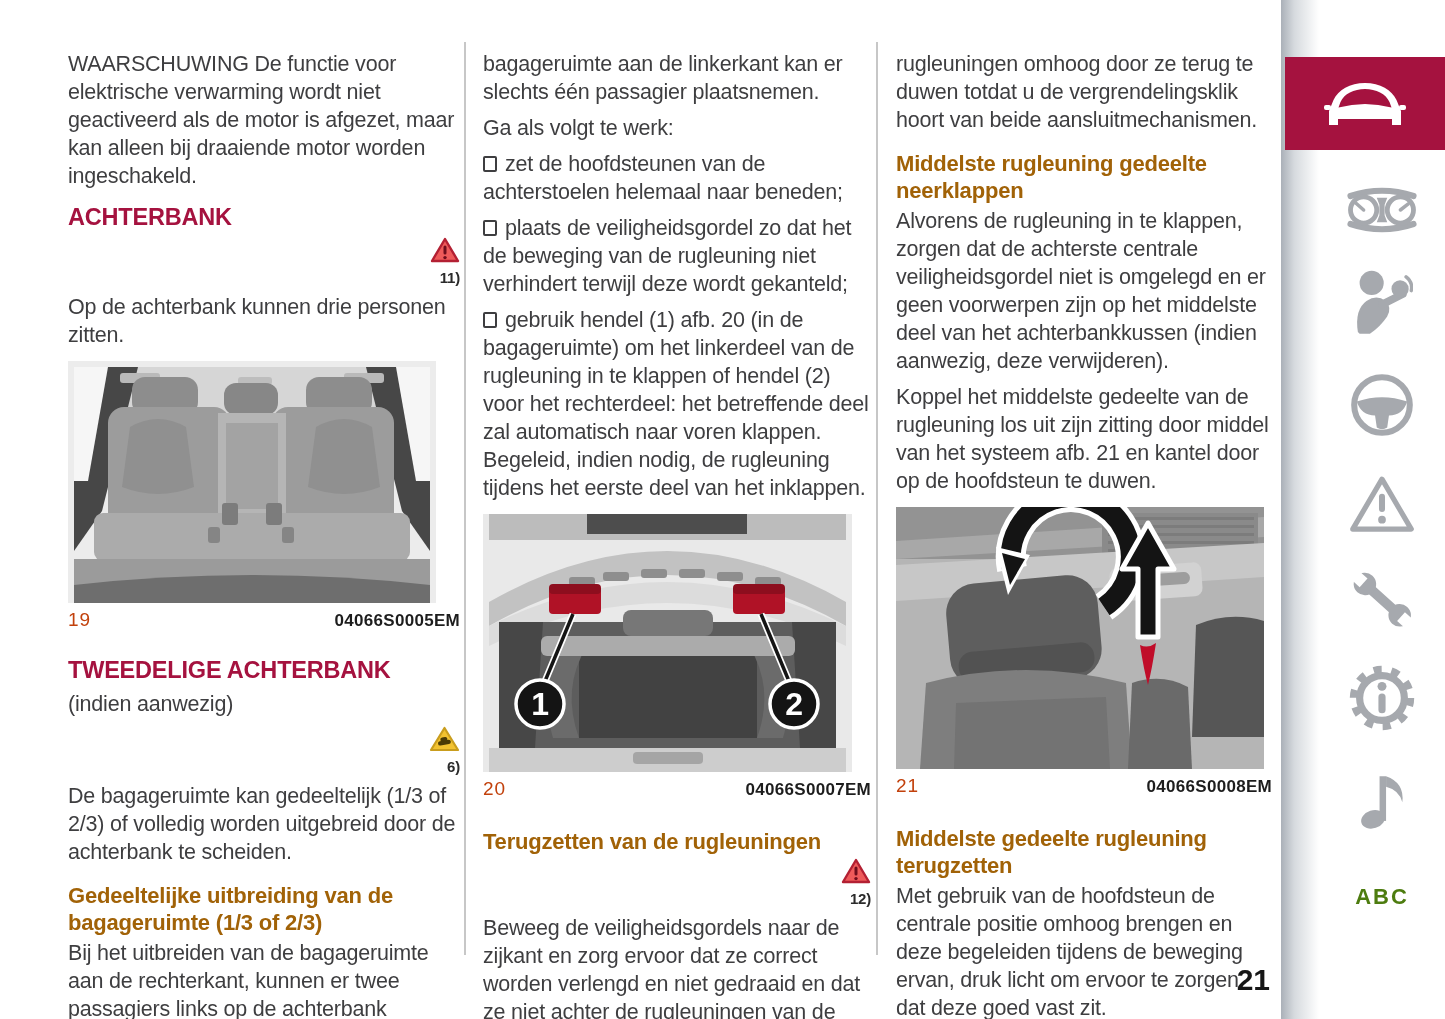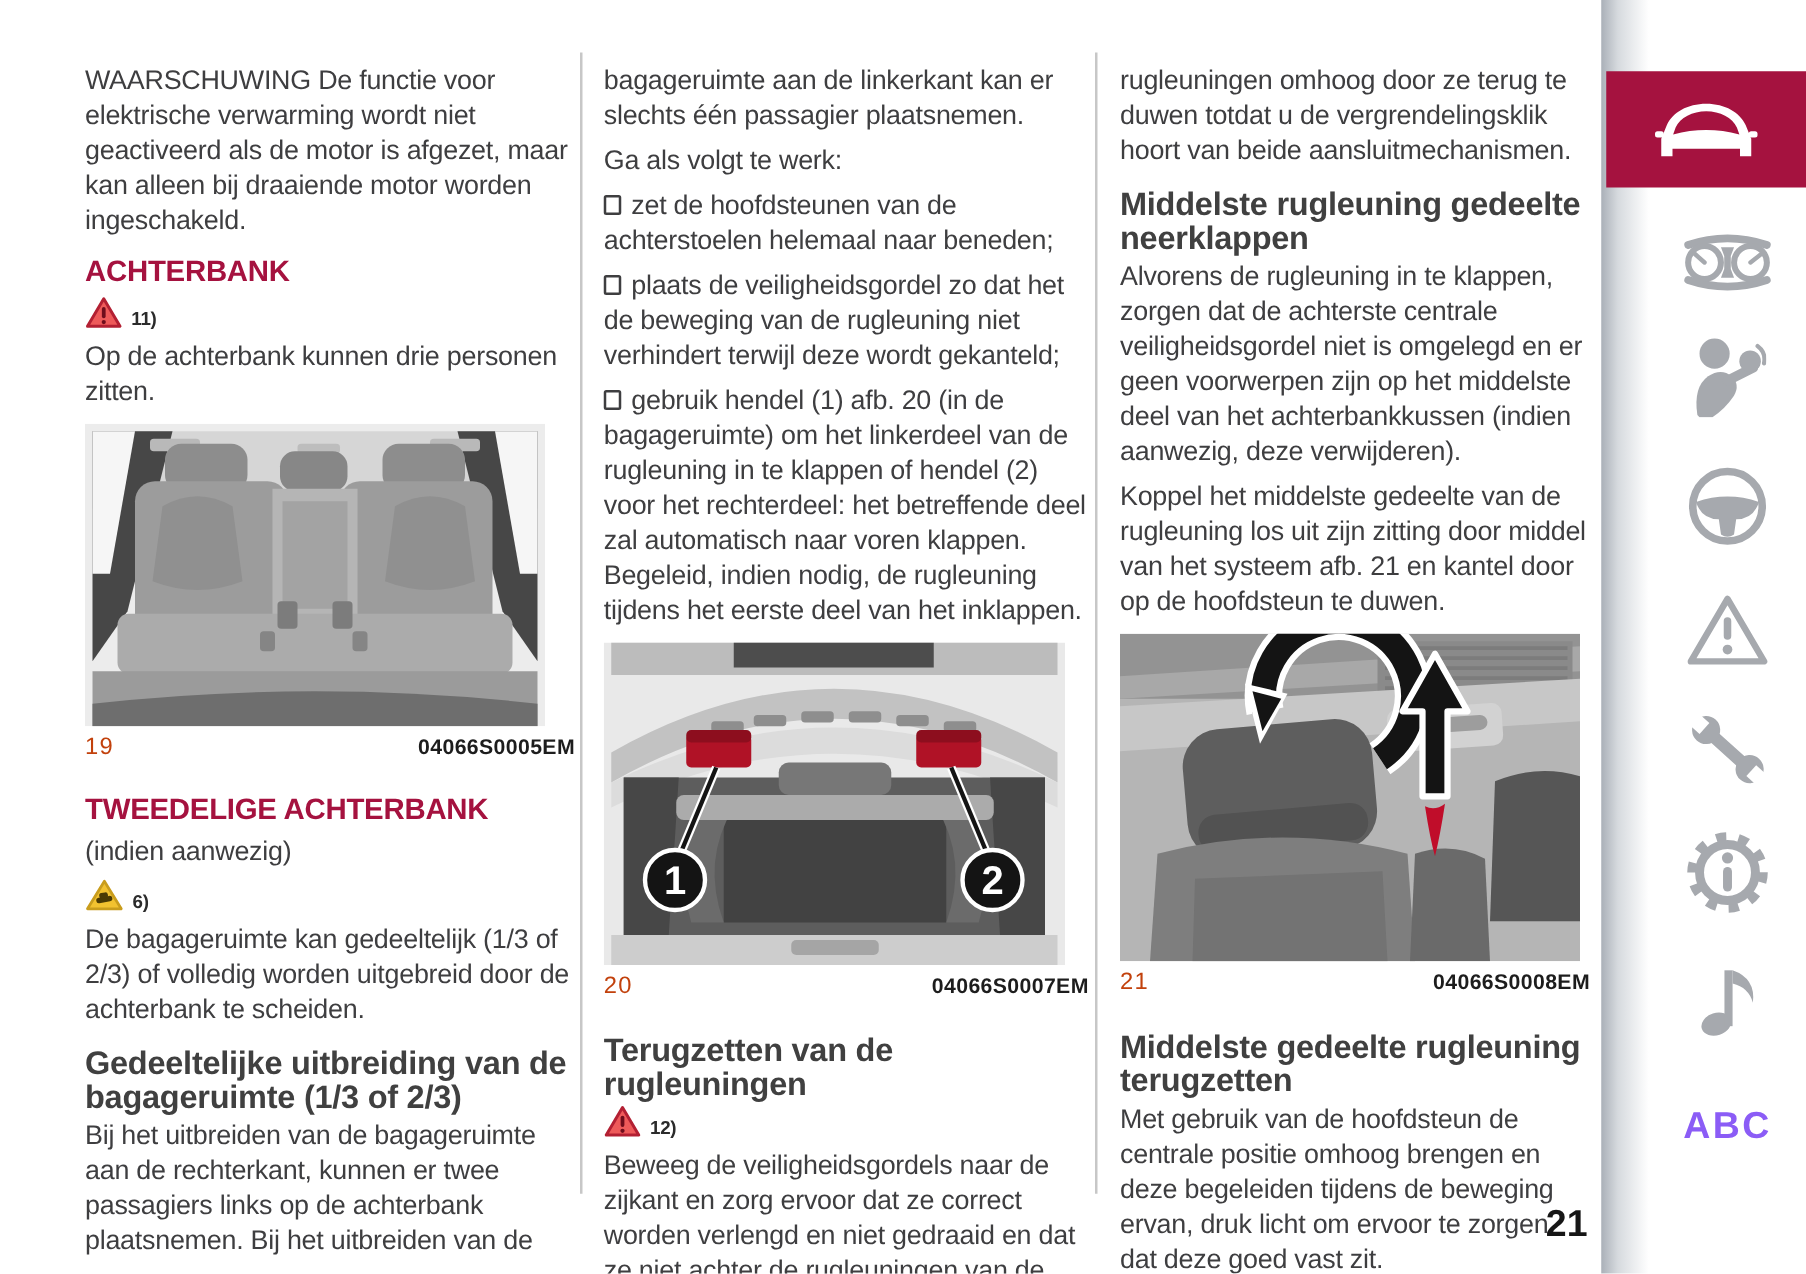--- a/index.html
+++ b/index.html
@@ -6,40 +6,40 @@
   .page{position:relative;width:1445px;height:1019px;background:#fff;overflow:hidden;
         font-family:"Liberation Sans","DejaVu Sans",sans-serif;color:#3e3e40;}
   .col{position:absolute;top:50px;font-size:21.5px;line-height:28px;letter-spacing:-0.2px;}
   .col-left{left:68px;width:392px;}
   .col-mid{left:483px;width:388px;}
   .col-right{left:896px;width:376px;}
   .divider{position:absolute;top:42px;width:2px;height:913px;background:#c7c7c7;}
   .div1{left:464px;} .div2{left:876px;}
   p{margin:0 0 8px 0;}
   .h-caps{color:#A5123F;font-weight:bold;font-size:23.5px;line-height:27px;margin:14px 0 6px 0;letter-spacing:-0.2px;}
-  .h-sub{color:#404040;font-weight:bold;font-size:26px;line-height:27px;margin:16px 0 3px 0;}
-  .warnrow{display:flex;align-items:flex-end;gap:7px;margin:2px 0 8px 0;}
+  .h-sub{color:#a16207;font-weight:bold;font-size:22px;line-height:27px;margin:16px 0 3px 0;}
+  .warnrow{display:flex;align-items:flex-end;gap:7px;margin:2px 0 8px 0;flex-direction:column;}
   .warnrow .ref{font-weight:bold;font-size:15px;color:#2b2b2b;line-height:15px;}
   .bullet{position:relative;padding-left:0;}
   .sq{display:inline-block;width:10px;height:12px;border:2.5px solid #3e3e40;border-radius:2px;
       margin-right:8px;vertical-align:-1px;}
   .figure{margin:12px 0 4px 0;}
   .figure svg.illu{display:block;border:0;}
   .figcap{display:flex;justify-content:space-between;align-items:baseline;margin-top:3px;}
   .fignum{font-size:19px;color:#c2410c;letter-spacing:1px;}
   .figcode{font-size:17px;font-weight:bold;color:#1d1d1d;letter-spacing:0.3px;}
   .pagenum{position:absolute;right:175px;bottom:22px;font-size:30px;font-weight:bold;color:#161616;}
   
   .sidebar{position:absolute;left:1281px;top:0;width:164px;height:1019px;background:#fff;}
   .edge-shadow{position:absolute;left:0;top:0;width:38px;height:1019px;
       background:linear-gradient(to right,#aab0b8 0%,#d6dade 35%,rgba(255,255,255,0) 100%);}
   .tab-active{position:absolute;left:4px;top:57px;width:160px;height:93px;background:#A5123F;
       display:flex;align-items:center;justify-content:center;cursor:pointer;}
   .side-icon{position:absolute;left:38px;width:126px;display:flex;justify-content:center;cursor:pointer;}
-  .abc{font-size:30px;font-weight:bold;color:#8b5cf6;letter-spacing:2px;font-family:"Liberation Sans",sans-serif;}
+  .abc{font-size:22px;font-weight:bold;color:#4d7c0f;letter-spacing:2px;font-family:"Liberation Sans",sans-serif;}
 </style>
 </head>
 <body>
 
 <div class="page">
 
   <div class="col col-left">
     <p>WAARSCHUWING De functie voor elektrische verwarming wordt niet geactiveerd als de motor is afgezet, maar kan alleen bij draaiende motor worden ingeschakeld.</p>
     <div class="h-caps">ACHTERBANK</div>
     <div class="warnrow">

